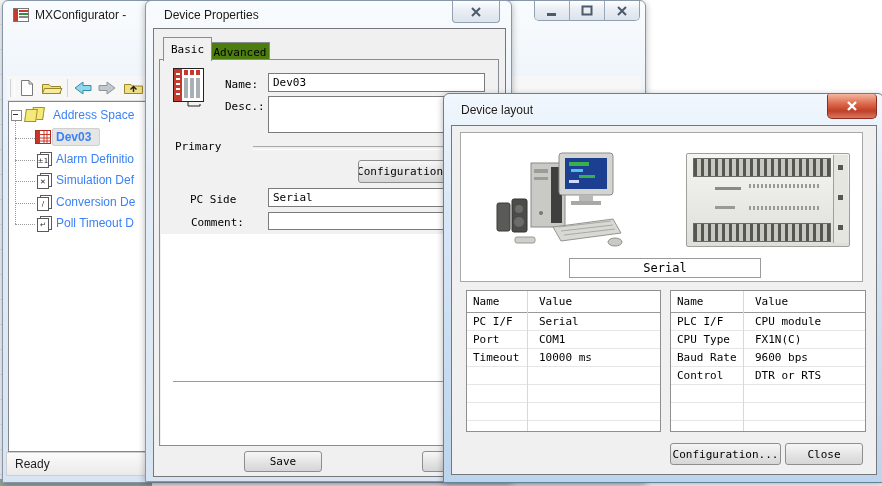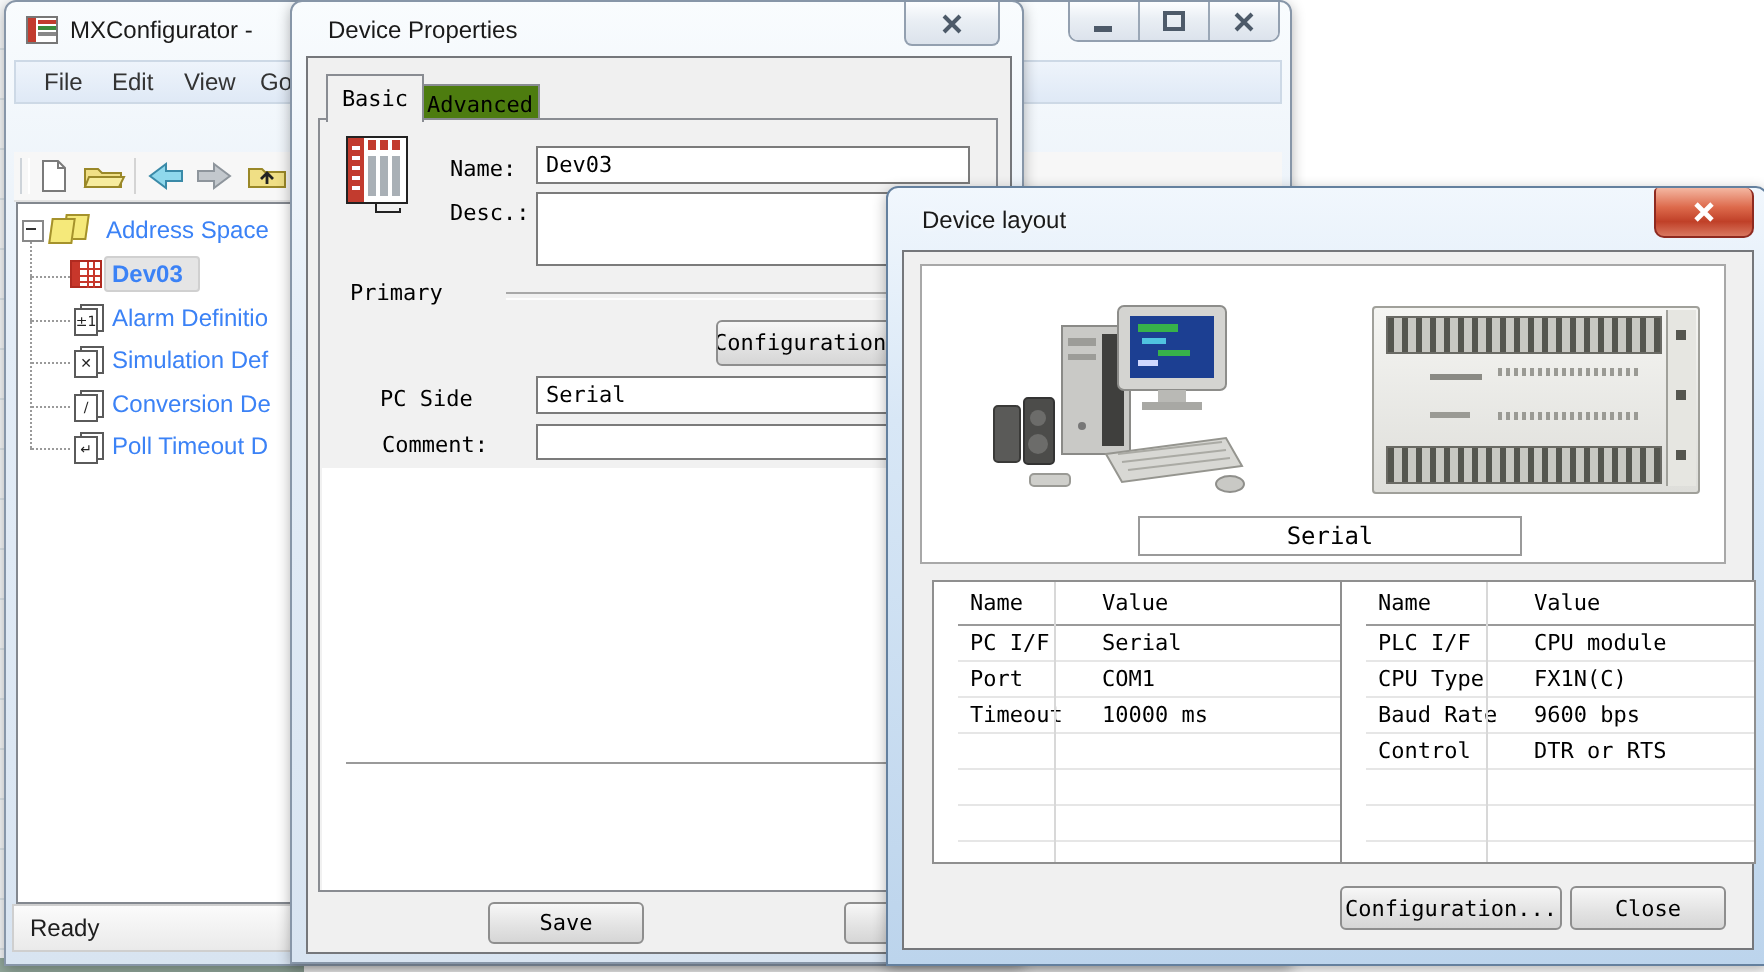--- a/index.html
+++ b/index.html
@@ -46,21 +46,21 @@
   .guide-v{position:absolute;border-left:1px dotted #9a9a9a;width:0;}
   .guide-h{position:absolute;border-top:1px dotted #9a9a9a;height:0;}
   .pgicon{position:absolute;width:17px;height:16px;}
   .pg{position:absolute;background:#fff;border:1px solid #5a5a5a;width:10px;height:12px;}
   .pg.b{left:4px;top:0;}
   .pg.f{left:1px;top:2px;display:flex;align-items:center;justify-content:center;
         font-family:"DejaVu Sans",sans-serif;font-size:7px;color:#222;}
   .note{position:absolute;width:10px;height:11px;background:#f5e97a;border:1px solid #a5922c;transform:skewX(-8deg);}
 
   
-  .tbl{position:absolute;background:#fff;border:1px solid #8f8f8f;overflow:hidden;padding-left:12px;}
+  .tbl{position:absolute;background:#fff;border:1px solid #8f8f8f;overflow:hidden;}
   .tr{display:flex;height:17px;border-bottom:1px solid #e6e6e6;align-items:center;}
   .tr.th{height:21px;border-bottom:1px solid #9a9a9a;}
   .cell{font-family:"DejaVu Sans Mono",monospace;font-size:11px;color:#000;
         padding-left:6px;white-space:nowrap;overflow:hidden;}
   .colline{position:absolute;top:0;bottom:0;border-left:1px solid #d8d8d8;}
 
   .tab{position:absolute;border:1px solid #898c92;border-bottom:none;
        font-family:"DejaVu Sans Mono",monospace;font-size:11px;color:#000;
        display:flex;align-items:center;justify-content:center;}
 </style>
@@ -95,27 +95,20 @@
             <rect x="3.5" y="2.5" width="9" height="8" fill="none" stroke="#4d5a69" stroke-width="2"></rect>
           </svg>
       </div>
       <div class="wbtn">
         <svg width="16" height="14">
             <path d="M4 3 L12 11 M12 3 L4 11" stroke="#4d5a69" stroke-width="2"></path>
           </svg>
       </div>
     </div>
 
-    <div class="abs" style="left:4px;top:29px;width:634px;height:22px;
-                background:linear-gradient(#eef4fb,#dfe9f6);border:1px solid #cdd9e6;box-sizing:border-box;">
-      <div class="menuitem" style="left:14px;">File</div>
-      <div class="menuitem" style="left:48px;">Edit</div>
-      <div class="menuitem" style="left:84px;">View</div>
-      <div class="menuitem" style="left:122px;">Go</div>
-    </div>
 
 
     <div class="abs" style="left:4px;top:75px;width:634px;height:25px;background:#f7f7f7;border-bottom:1px solid #e2e2e2;box-sizing:border-box;">
       <div class="grip" style="left:3px;top:3px;height:18px;"></div>
       <svg class="abs" style="left:12px;top:3px" width="16" height="18">
         <path d="M2.5 1.5 H10 L13.5 5 V16.5 H2.5 Z" fill="#fff" stroke="#7a7a7a"></path>
         <path d="M10 1.5 V5 H13.5" fill="none" stroke="#7a7a7a"></path>
       </svg>
       <svg class="abs" style="left:34px;top:4px" width="22" height="16">
         <path d="M1.5 4.5 H8 L10 6.5 H19.5 V13.5 H1.5 Z" fill="#f0df85" stroke="#9a8828"></path>

